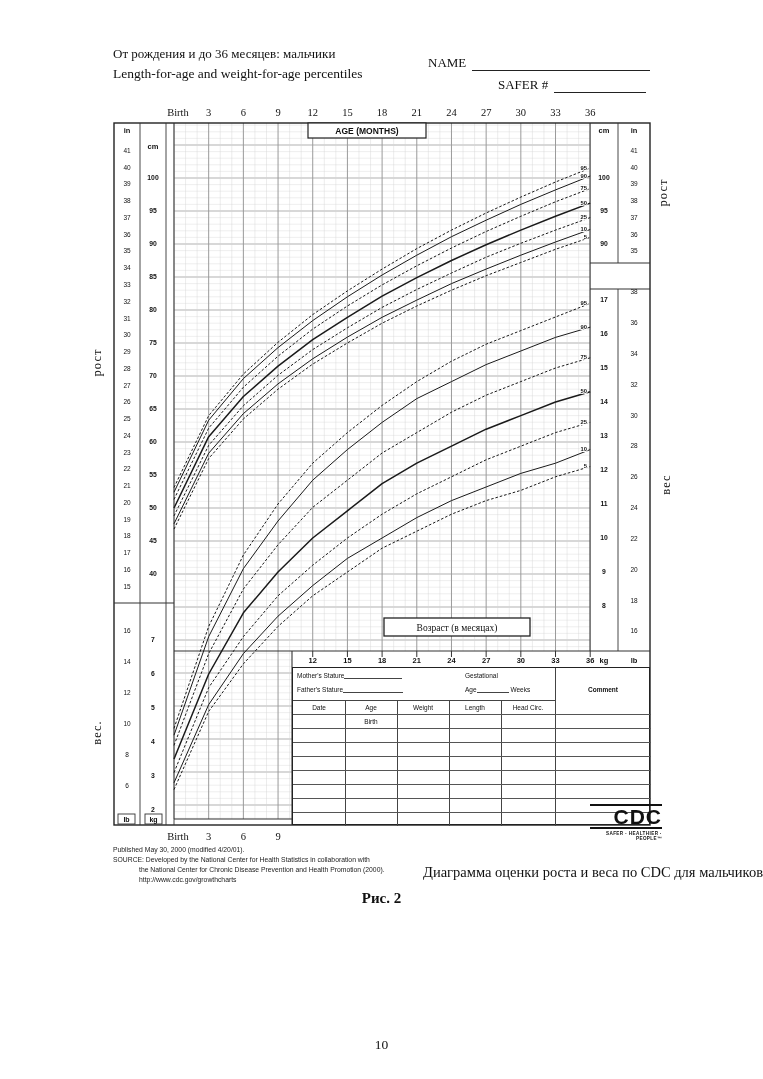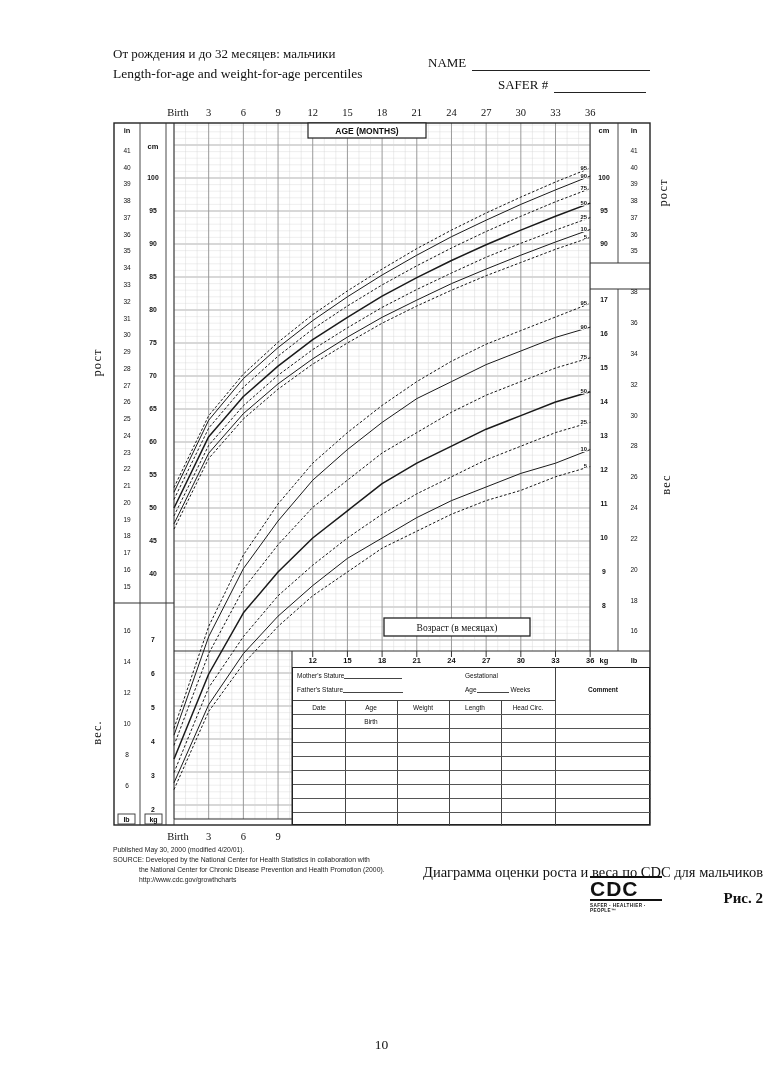--- a/index.html
+++ b/index.html
@@ -17,32 +17,32 @@
   .side-label{font-size:12.5px;width:60px;text-align:center;transform:rotate(-90deg);letter-spacing:1px}
   .ptable{position:absolute;left:180px;top:564px;width:358px;height:158px;border:1.3px solid #222;background:#fff;
     font-family:"Liberation Sans",sans-serif;font-size:6.5px}
   .ptable .v{position:absolute;width:0;border-left:0.9px solid #444}
   .ptable .h{position:absolute;height:0;border-top:0.9px solid #444;left:0}
   .ptable .lbl{position:absolute;white-space:nowrap}
   .ptable .u{display:inline-block;border-bottom:0.9px solid #444;height:7px;vertical-align:bottom}
   .trow{position:absolute;left:0;width:358px;border-top:0.8px solid #555}
   .footer-text{left:113px;top:845px;font-size:6.8px;font-family:"Liberation Sans",sans-serif;line-height:1.45;color:#222}
   .footer-text .ind{padding-left:26px}
-  .cdc-logo{left:590px;top:876px;width:72px;text-align:left}
+  .cdc-logo{left:590px;top:804px;width:72px;text-align:right}
   .cdc-word{font-size:21px;font-weight:900;font-family:"Liberation Sans",sans-serif;letter-spacing:1px;
     border:2px solid #111;border-left:none;border-right:none;line-height:1.0}
   .cdc-tag{font-size:4.6px;font-weight:bold;font-family:"Liberation Sans",sans-serif;letter-spacing:0.4px;margin-top:2px}
-  .caption{left:0;top:890px;width:763px;text-align:right;font-size:15px;font-weight:bold}
+  .caption{left:0;top:890px;width:763px;text-align:center;font-size:15px;font-weight:bold}
   .subcaption{left:0;top:864px;width:763px;text-align:right;font-size:14.5px}
   .pagenum{left:0;top:1037px;width:763px;text-align:center;font-size:13.5px}
 </style>
 </head>
 <body>
 
-<div class="abs title-ru">От рождения и до 32 месяцев: мальчики</div>
+<div class="abs title-ru">От рождения и до 36 месяцев: мальчики</div>
 <div class="abs title-en">Length-for-age and weight-for-age percentiles</div>
 
 <div class="abs name-row">
   <span>NAME</span><span class="rule rule-name"></span>
 </div>
 <div class="abs record-row">
   <span>SAFER #</span><span class="rule rule-rec"></span>
 </div>
 
 <div class="abs chart-wrap">

